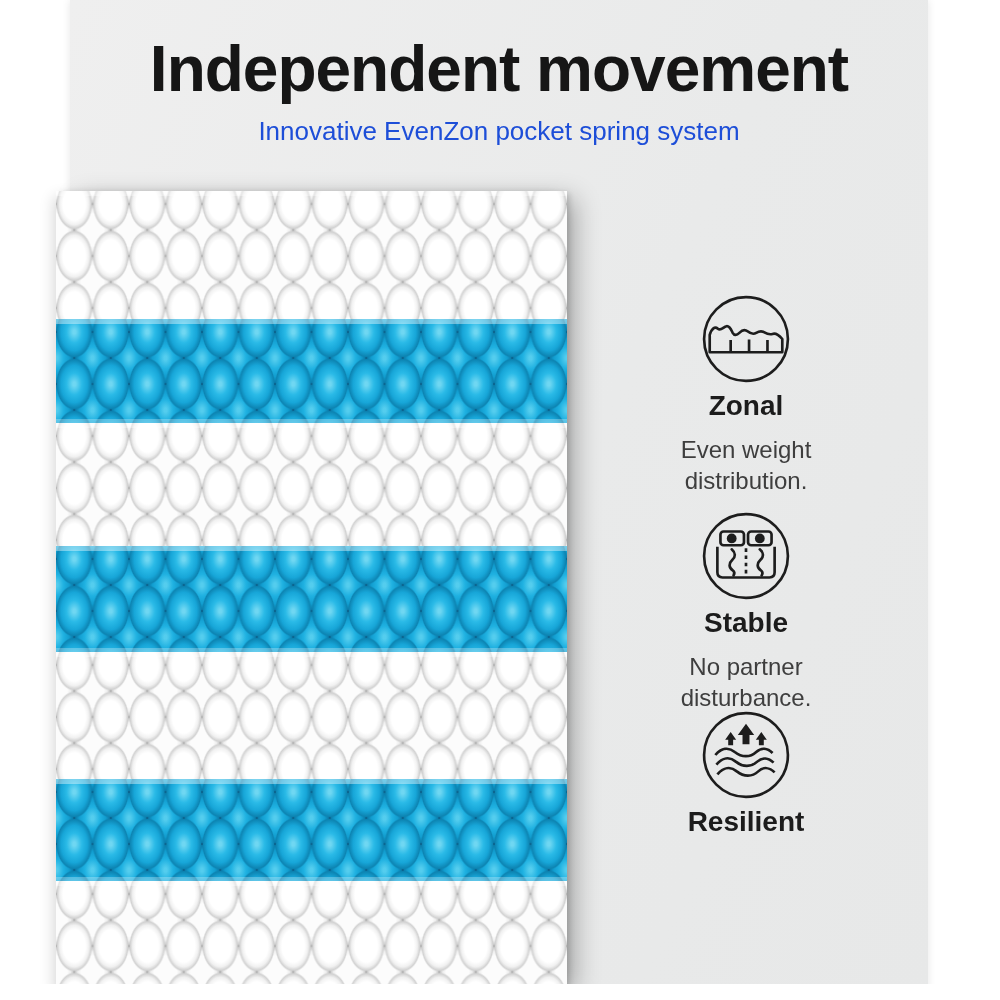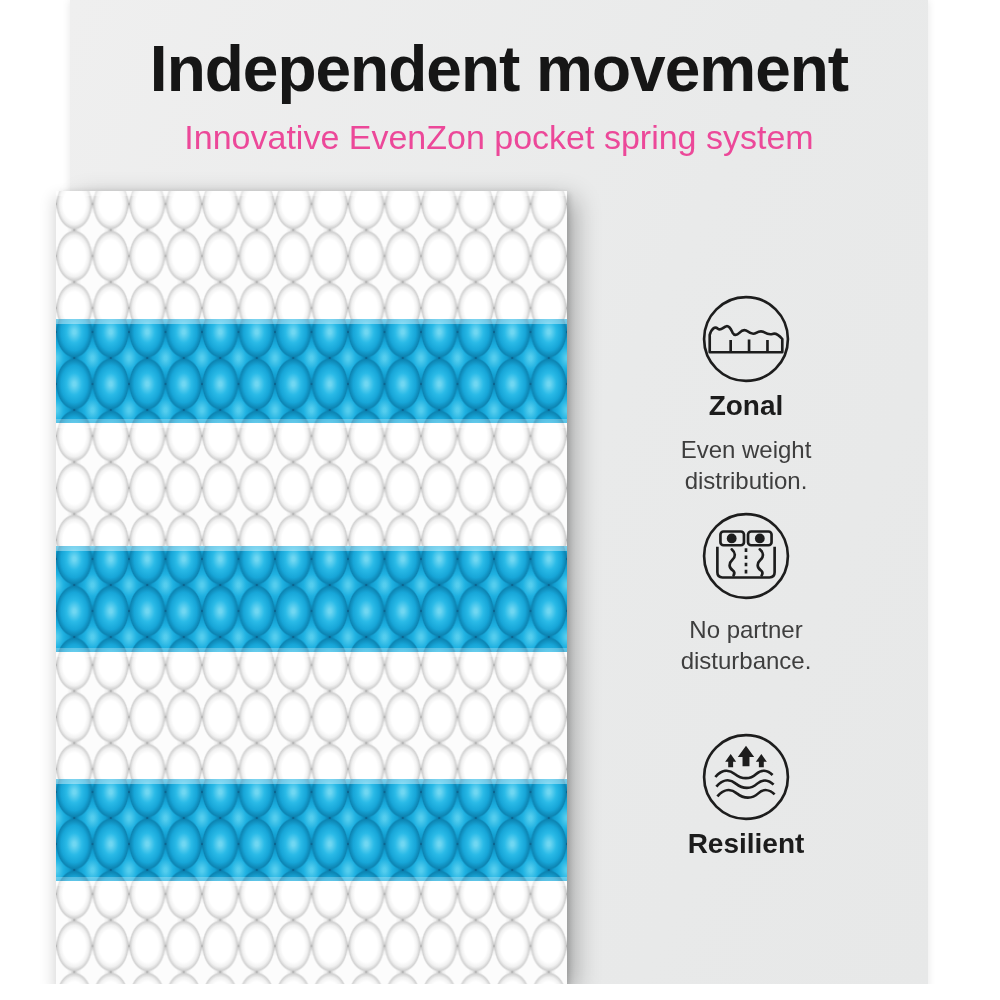--- a/index.html
+++ b/index.html
@@ -13,21 +13,21 @@
     position:absolute;left:70px;top:0;width:858px;height:1000px;
     background:linear-gradient(115deg,#efefef 0%,#e9eaea 55%,#e7e8e8 100%);
     box-shadow:0 0 8px rgba(0,0,0,0.10);
   }
   header{position:absolute;left:70px;top:34px;width:858px;text-align:center;z-index:3;}
   h1{
     margin:0;font-size:64px;line-height:1.12;font-weight:700;
     color:#161616;letter-spacing:-1px;
   }
   .subtitle{
-    margin:9px 0 0 0;font-size:34px;line-height:1.3;font-weight:400;color:#ec4899;
+    margin:9px 0 0 0;font-size:26px;line-height:1.3;font-weight:400;color:#1d4ed8;
   }
 
   
   .photo{
     position:absolute;left:56px;top:191px;width:511px;height:809px;
     overflow:hidden;z-index:2;background:#f2f2f2;
     box-shadow:16px 0 24px -8px rgba(0,0,0,0.30),
                4px 0 6px -2px rgba(0,0,0,0.16),
                -8px 0 14px -6px rgba(0,0,0,0.16);
   }
@@ -112,24 +112,25 @@
         <path class="ic" d="M17,36 V61 Q17,66 22,66 H68 Q73,66 73,61 V36"></path>
         <rect class="ic" x="20" y="21" width="23" height="13.5" rx="3" stroke-width="2.4"></rect>
         <rect class="ic" x="47" y="21" width="23" height="13.5" rx="3" stroke-width="2.4"></rect>
         <circle cx="31" cy="27.8" r="4.8" fill="#1d1d1d"></circle>
         <circle cx="58.5" cy="27.8" r="4.8" fill="#1d1d1d"></circle>
         <path class="ic" stroke-width="2.4" stroke-dasharray="3.5 3.5" d="M45,37.5 V64.5"></path>
         <path class="ic" stroke-width="7" stroke-linecap="round" d="M31,38.5 C35,42 35,45.8 31.5,49 C28,52.2 28,56.2 32,59 C33.8,60.4 34,62.2 32.8,64"></path>
         <path class="ic" stroke-width="7" stroke-linecap="round" d="M58.5,38.5 C62.5,42 62.5,45.8 59,49 C55.5,52.2 55.5,56.2 59.5,59 C61.3,60.4 61.5,62.2 60.3,64"></path>
       </svg>
     </div>
+    <h3>Stable</h3>
     <p>No partner disturbance.</p>
   </div>
 
-  <div class="feature" style="top:731px">
+  <div class="feature" style="top:709px">
     <div class="icon-circle">
       <svg viewBox="0 0 90 90" aria-hidden="true">
         <circle class="ic" cx="45" cy="45" r="41" stroke-width="3.2"></circle>
         <path d="M45,14.5 L53,25.5 H48.4 V34.5 H41.6 V25.5 H37 Z" fill="#1d1d1d"></path>
         <path d="M30,22.5 L35.4,30 H32.4 V35.5 H27.6 V30 H24.6 Z" fill="#1d1d1d"></path>
         <path d="M60,22.5 L65.4,30 H62.4 V35.5 H57.6 V30 H54.6 Z" fill="#1d1d1d"></path>
         <path class="ic" stroke-width="2.3" d="M15,45 C21,38 28,37 34,42 C41,47.5 49,47.5 55,42 C60,37.5 66,38 71,43"></path>
         <path class="ic" stroke-width="2.3" d="M16,54.5 C22,47.5 29,46.5 35,51.5 C42,57 50,57 56,51.5 C61,47 67,47.5 72,52.5"></path>
         <path class="ic" stroke-width="2.3" d="M17,64 C23,57 30,56 36,61 C43,66.5 51,66.5 57,61 C62,56.5 68,57 73,62"></path>
       </svg>

